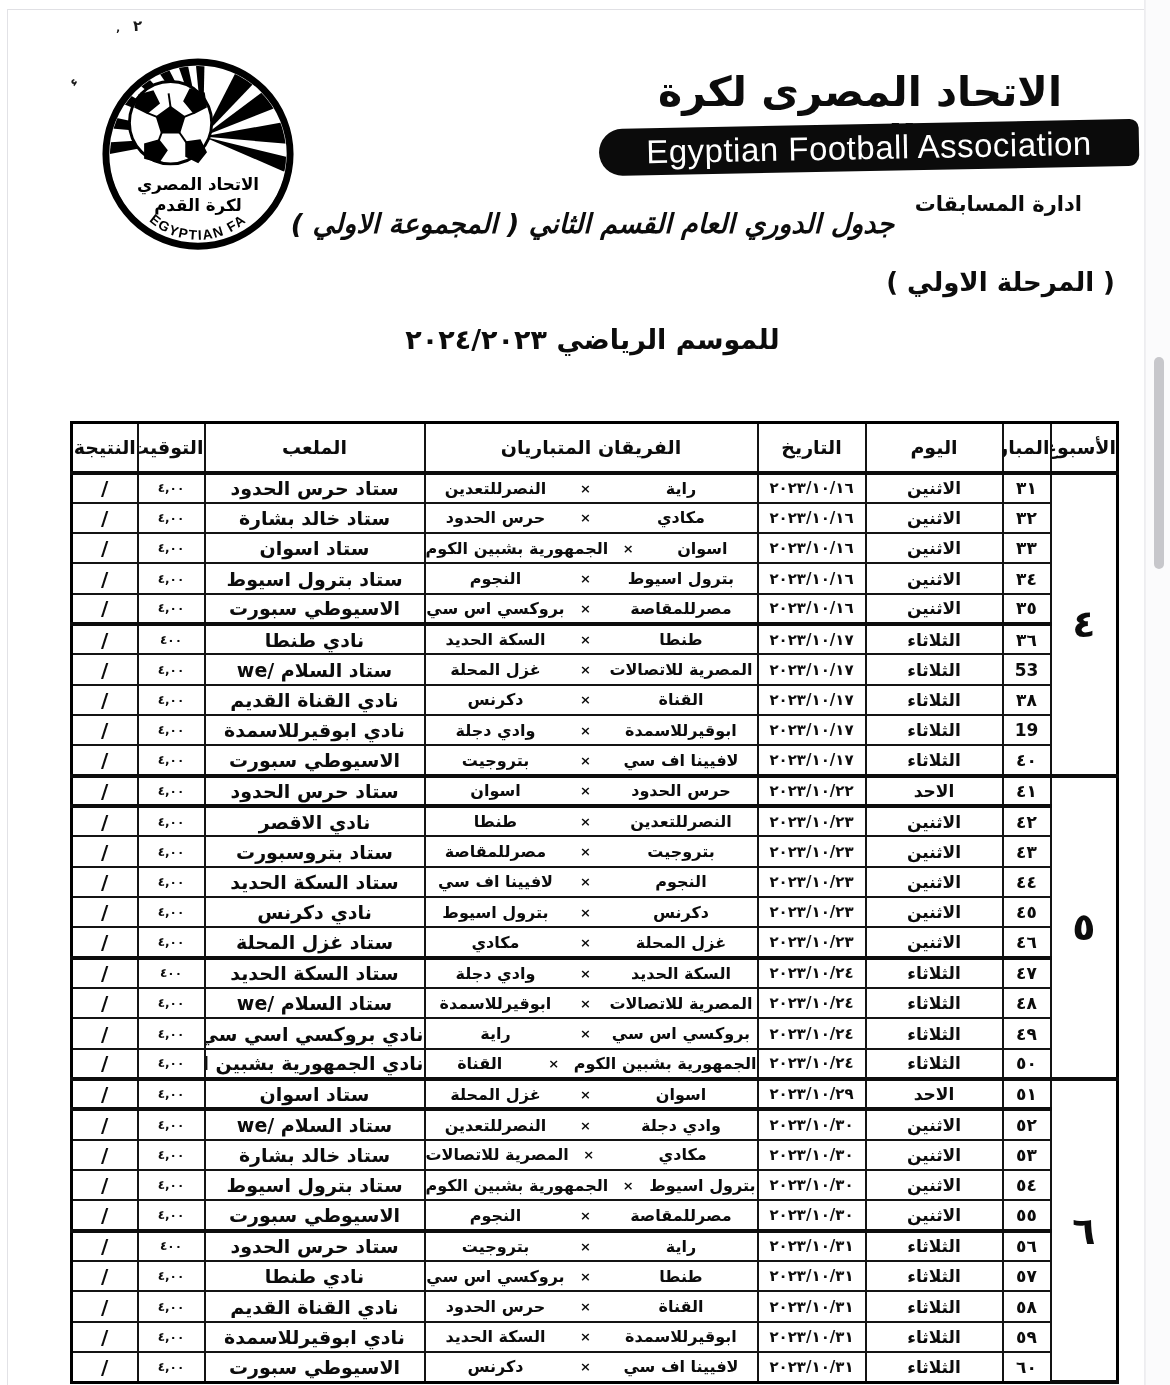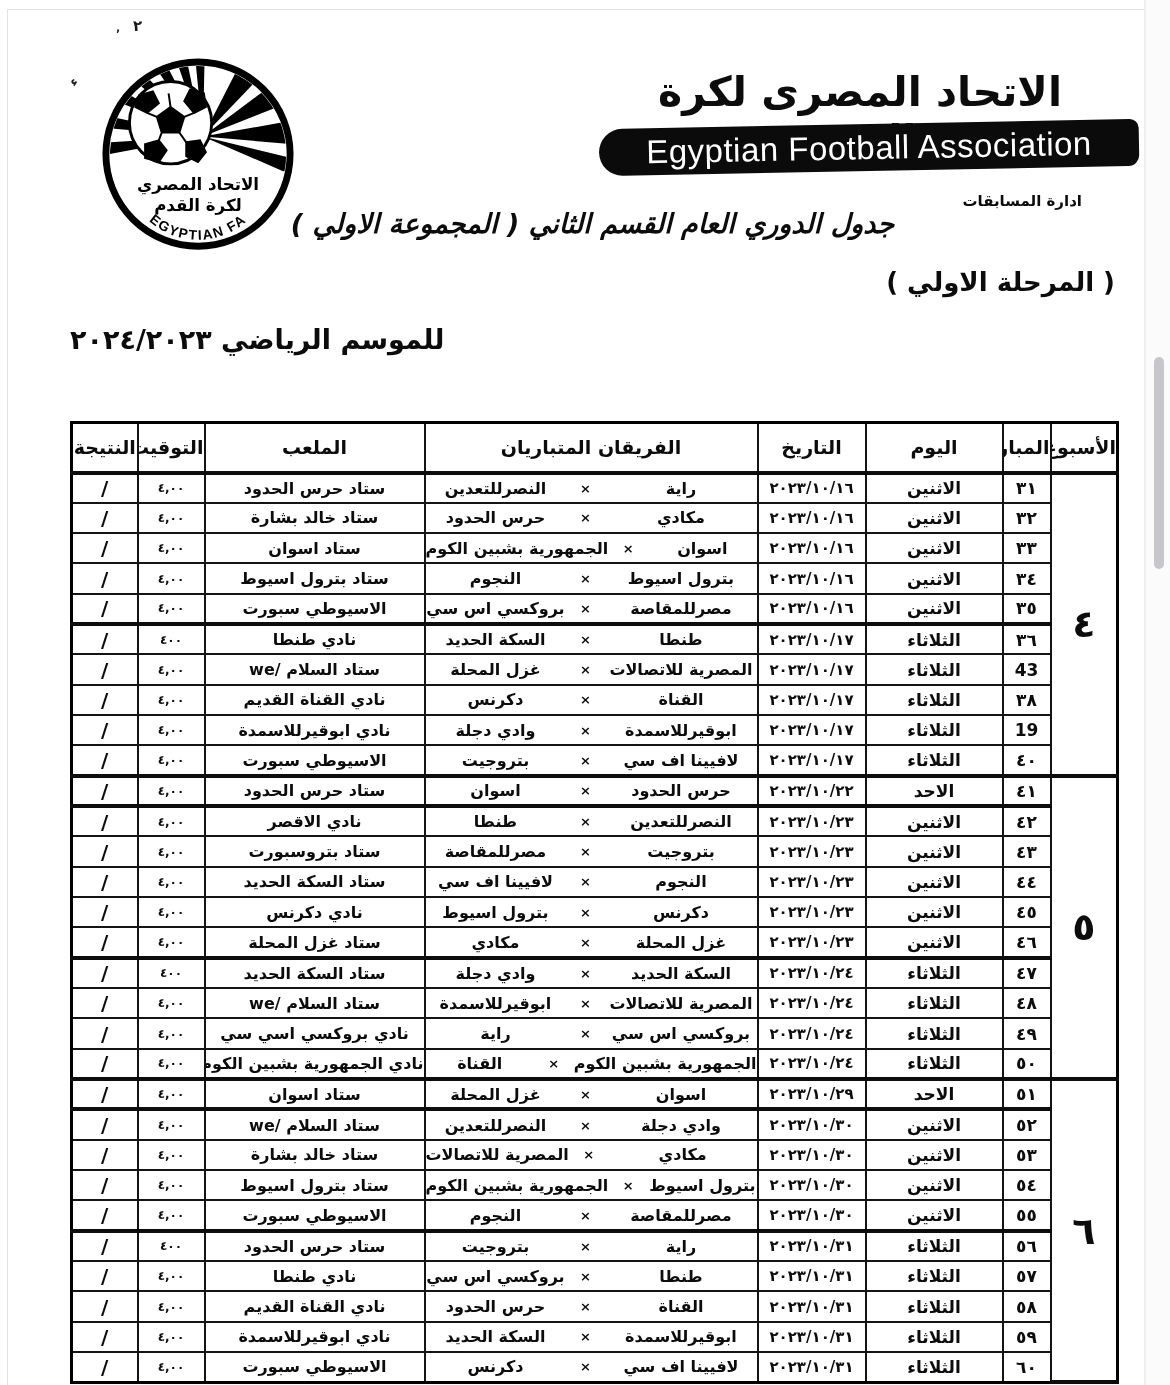--- a/index.html
+++ b/index.html
@@ -23,38 +23,38 @@
   .m3{left:70px;top:74px;font-size:13px;transform:rotate(-40deg);}
   
   .logo{position:absolute;left:100px;top:52px;width:196px;height:214px;}
   
   .org-ar{position:absolute;left:600px;top:68px;width:520px;text-align:center;
     font-size:41px;font-weight:bold;direction:rtl;letter-spacing:-1px;}
   .banner{position:absolute;left:599px;top:124px;width:540px;height:47px;background:#0b0b0b;
     border-radius:26px 10px 12px 26px;transform:rotate(-1.1deg);
     display:flex;align-items:center;justify-content:center;}
   .banner span{color:#ffffff;font-family:"Liberation Sans",sans-serif;font-size:33px;letter-spacing:.5px;white-space:nowrap;}
-  .dept{position:absolute;right:88px;top:192px;font-size:15px;font-weight:bold;direction:rtl;}
+  .dept{position:absolute;right:88px;top:192px;font-size:21px;font-weight:bold;direction:rtl;}
   .t1{position:absolute;left:70px;top:208px;width:1045px;text-align:center;font-size:27px;font-weight:bold;direction:rtl;font-style:italic;}
   .t2{position:absolute;left:70px;top:267px;width:1045px;font-size:26px;font-weight:bold;direction:rtl;}
-  .t3{position:absolute;left:70px;top:324px;width:1045px;text-align:left;font-size:27px;font-weight:bold;direction:rtl;}
+  .t3{position:absolute;left:70px;top:324px;width:1045px;text-align:center;font-size:27px;font-weight:bold;direction:rtl;}
   
   table{position:absolute;left:70px;top:421px;width:1046px;direction:rtl;
     border-collapse:collapse;table-layout:fixed;border:3px solid #000;}
   th,td{border:2px solid #141414;padding:0;text-align:center;vertical-align:middle;
     font-weight:bold;overflow:hidden;white-space:nowrap;}
   thead tr{height:50px;}
   thead th{font-size:19px;border-bottom:4px solid #0d0d0d;}
   tbody tr{height:30.33px;}
   tr.sep td{border-bottom:4px solid #0d0d0d;}
   td.week{font-size:38px;border-bottom:4px solid #0d0d0d;}
   td.match{font-size:17px;}
   td.day{font-size:17px;margin-top:30px;}
   td.date{font-size:15px;letter-spacing:.3px;}
-  td.stadium{font-size:16px;}
+  td.stadium{font-size:19px;}
   td.time{font-size:12px;}
   td.result{font-size:20px;}
   .teams{display:flex;align-items:center;height:100%;}
   .teams span{display:block;text-align:center;font-size:16px;}
   .teams .home{flex:1.08;}
   .teams .away{flex:1;}
   .teams .vs{width:40px;font-size:13px;}
 </style>
 </head>
 <body>
@@ -233,21 +233,21 @@
             <span class="home">طنطا</span>
             <span class="vs">×</span>
             <span class="away">السكة الحديد</span>
           </div>
         </td>
         <td class="stadium">نادي طنطا</td>
         <td class="time">٤٠٠</td>
         <td class="result">/</td>
       </tr>
       <tr>
-        <td class="match">43</td>
+        <td class="match">53</td>
         <td class="day">الثلاثاء</td>
         <td class="date">٢٠٢٣/١٠/١٧</td>
         <td class="teamsCell">
           <div class="teams">
             <span class="home">المصرية للاتصالات</span>
             <span class="vs">×</span>
             <span class="away">غزل المحلة</span>
           </div>
         </td>
         <td class="stadium">ستاد السلام /we</td>

